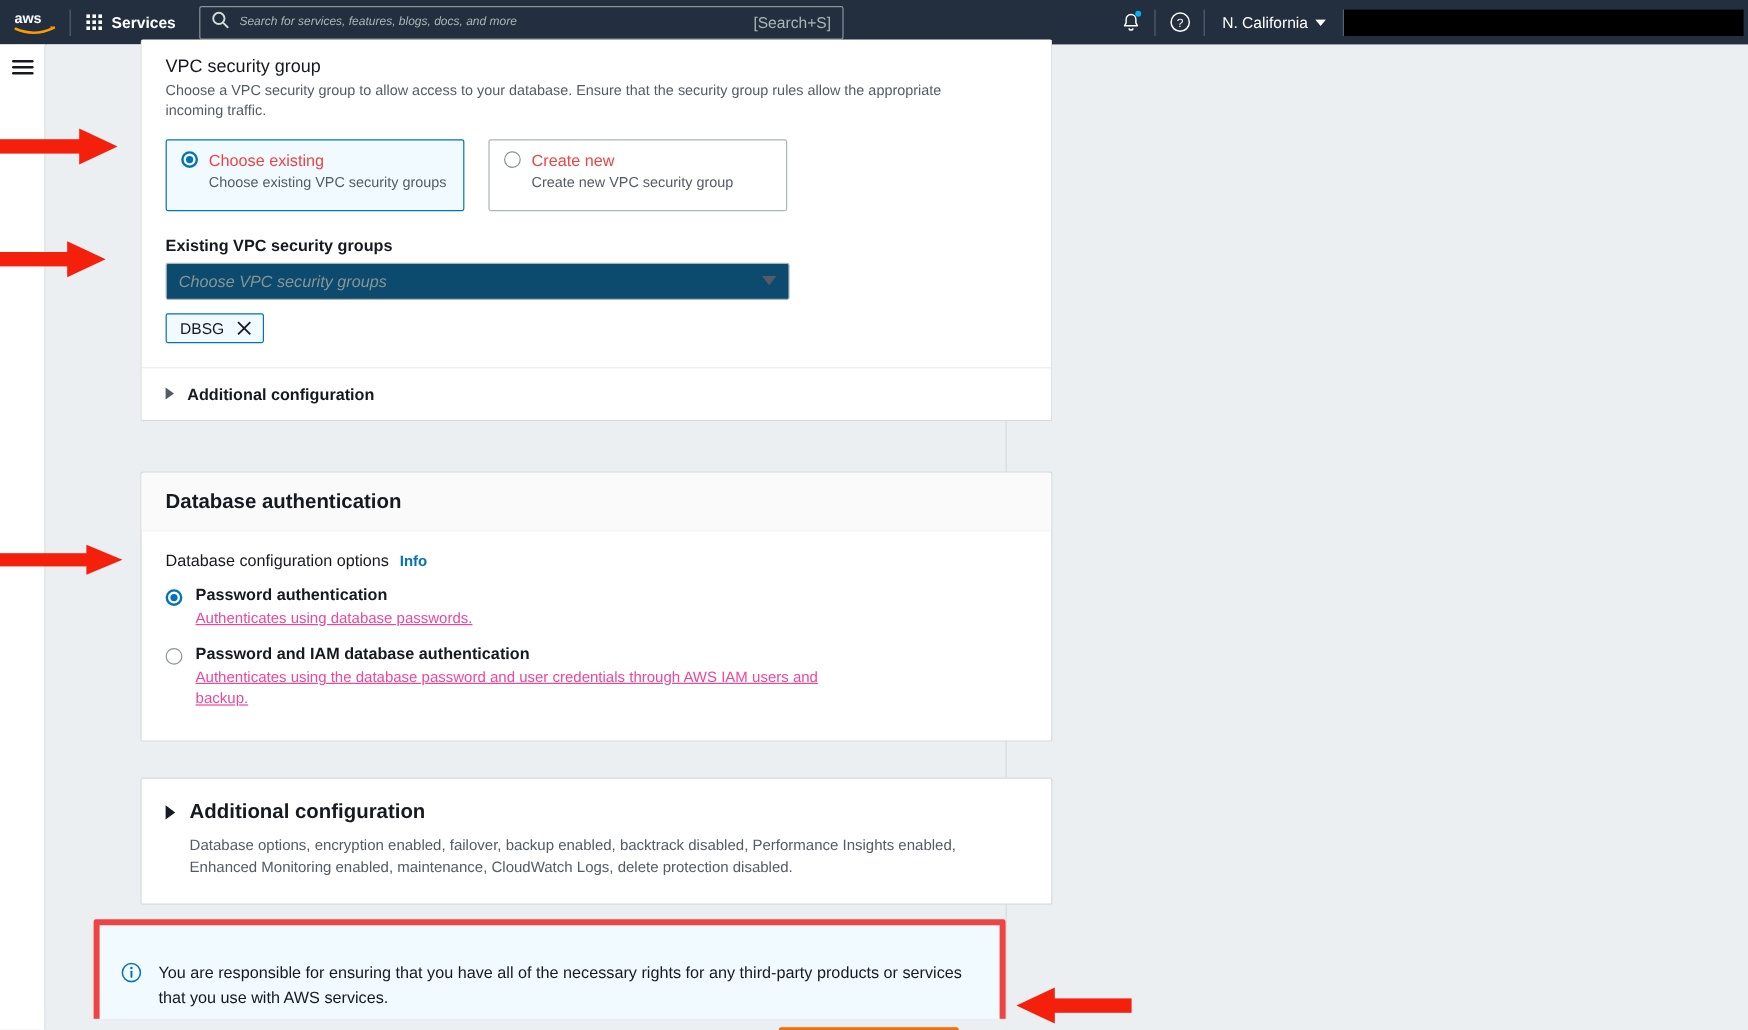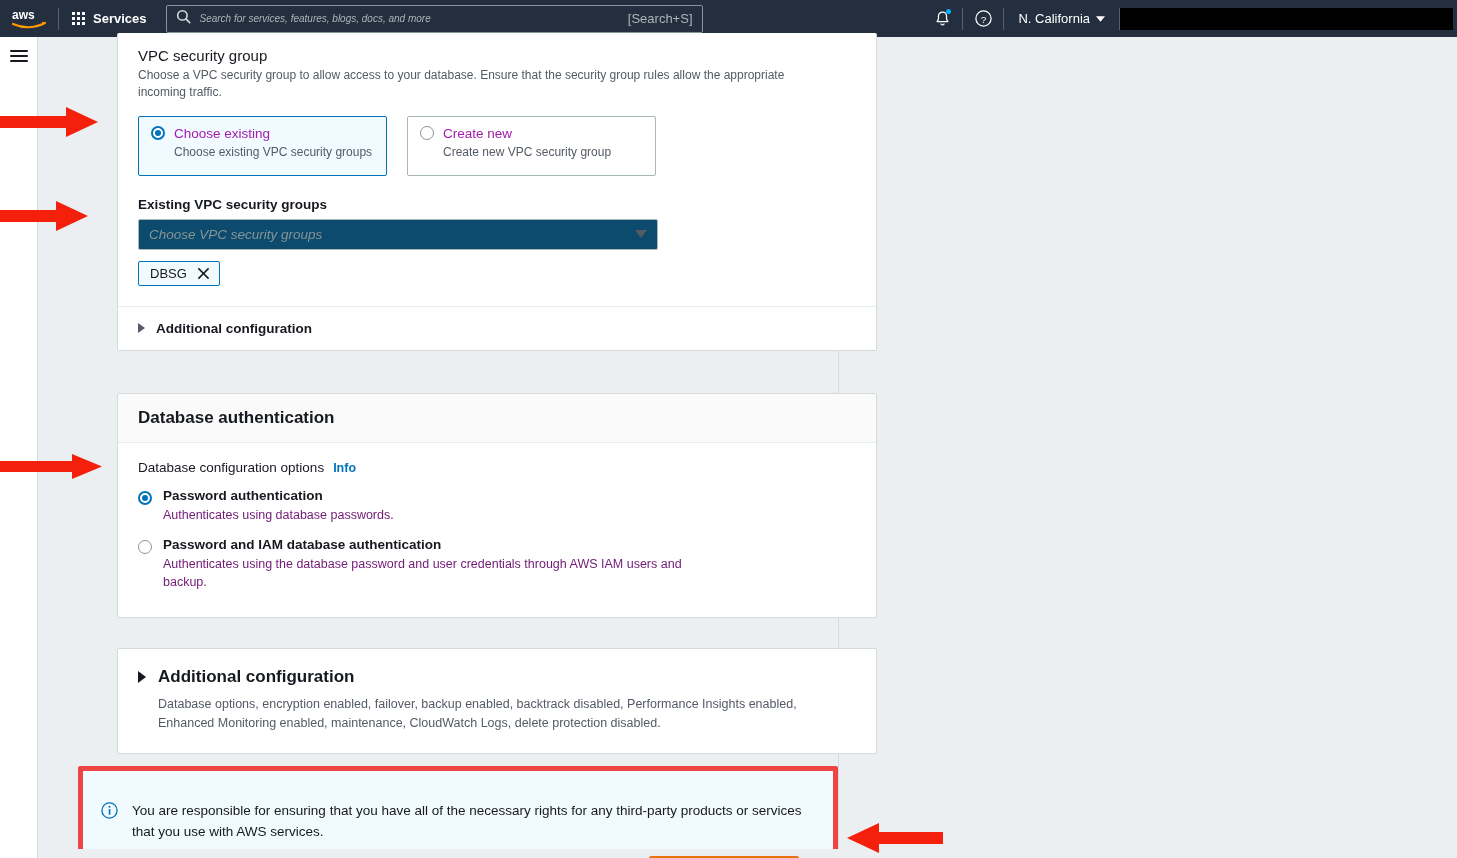--- a/index.html
+++ b/index.html
@@ -102,21 +102,21 @@
   .field-label { font-size: 14px; color: #16191f; font-weight: normal; }
   .field-desc { font-size: 12px; color: #545b64; line-height: 1.45; margin-top: 3px; }
 
   .tile-row { display: flex; gap: 20px; margin-top: 14px; }
   .tile {
     width: 249px; height: 60px; border: 1px solid #aab7b8; border-radius: 2px;
     padding: 9px 12px; cursor: pointer; background: #fff;
   }
   .tile.selected { border: 1px solid #0073bb; background: #f1faff; }
   .tile-top { display: flex; align-items: center; gap: 9px; }
-  .tile-title { font-size: 13.5px; color: #a21caf; }
+  .tile-title { font-size: 13.5px; color: #ef4444; }
   .tile-sub { font-size: 12px; color: #545b64; margin-left: 23px; margin-top: 4px; }
 
   .radio {
     width: 14px; height: 14px; border-radius: 50%;
     border: 1px solid #879596; background: #fff; flex: 0 0 14px;
     display: inline-block; position: relative;
   }
   .radio.on { border: 2px solid #0073bb; }
   .radio.on::after {
     content: ""; position: absolute; left: 50%; top: 50%;
@@ -164,21 +164,21 @@
   .card-head-title { font-size: 17px; color: #16191f; font-weight: bold; }
   .card-body-auth { padding: 17px 20px 26px 20px; }
 
   .opt-label-row { display: flex; align-items: baseline; gap: 9px; }
   .opt-group-label { font-size: 13.5px; color: #16191f; }
   .info-link { font-size: 12.5px; color: #0073bb; font-weight: bold; cursor: pointer; }
 
   .opt { display: flex; gap: 11px; margin-top: 13px; }
   .opt-body { padding-top: 0px; }
   .opt-title { font-size: 13.5px; color: #16191f; font-weight: bold; }
-  .opt-desc { font-size: 12.5px; color: #701a75; margin-top: 3px; line-height: 1.45; max-width: 520px; }
+  .opt-desc { font-size: 12.5px; color: #ec4899; margin-top: 3px; line-height: 1.45; max-width: 520px; text-decoration: underline; }
   .opt .radio { margin-top: 3px; }
 
   #card-addl { position: absolute; top: 611px; left: 39px; }
   .addl-big { padding: 18px 20px 20px 20px; }
   .addl-big-head { display: flex; align-items: center; gap: 12px; cursor: pointer; }
   .addl-big-title { font-size: 17px; color: #16191f; font-weight: bold; }
   .caret-right-lg {
     width: 0; height: 0; border-top: 6px solid transparent;
     border-bottom: 6px solid transparent; border-left: 8px solid #16191f;
   }

